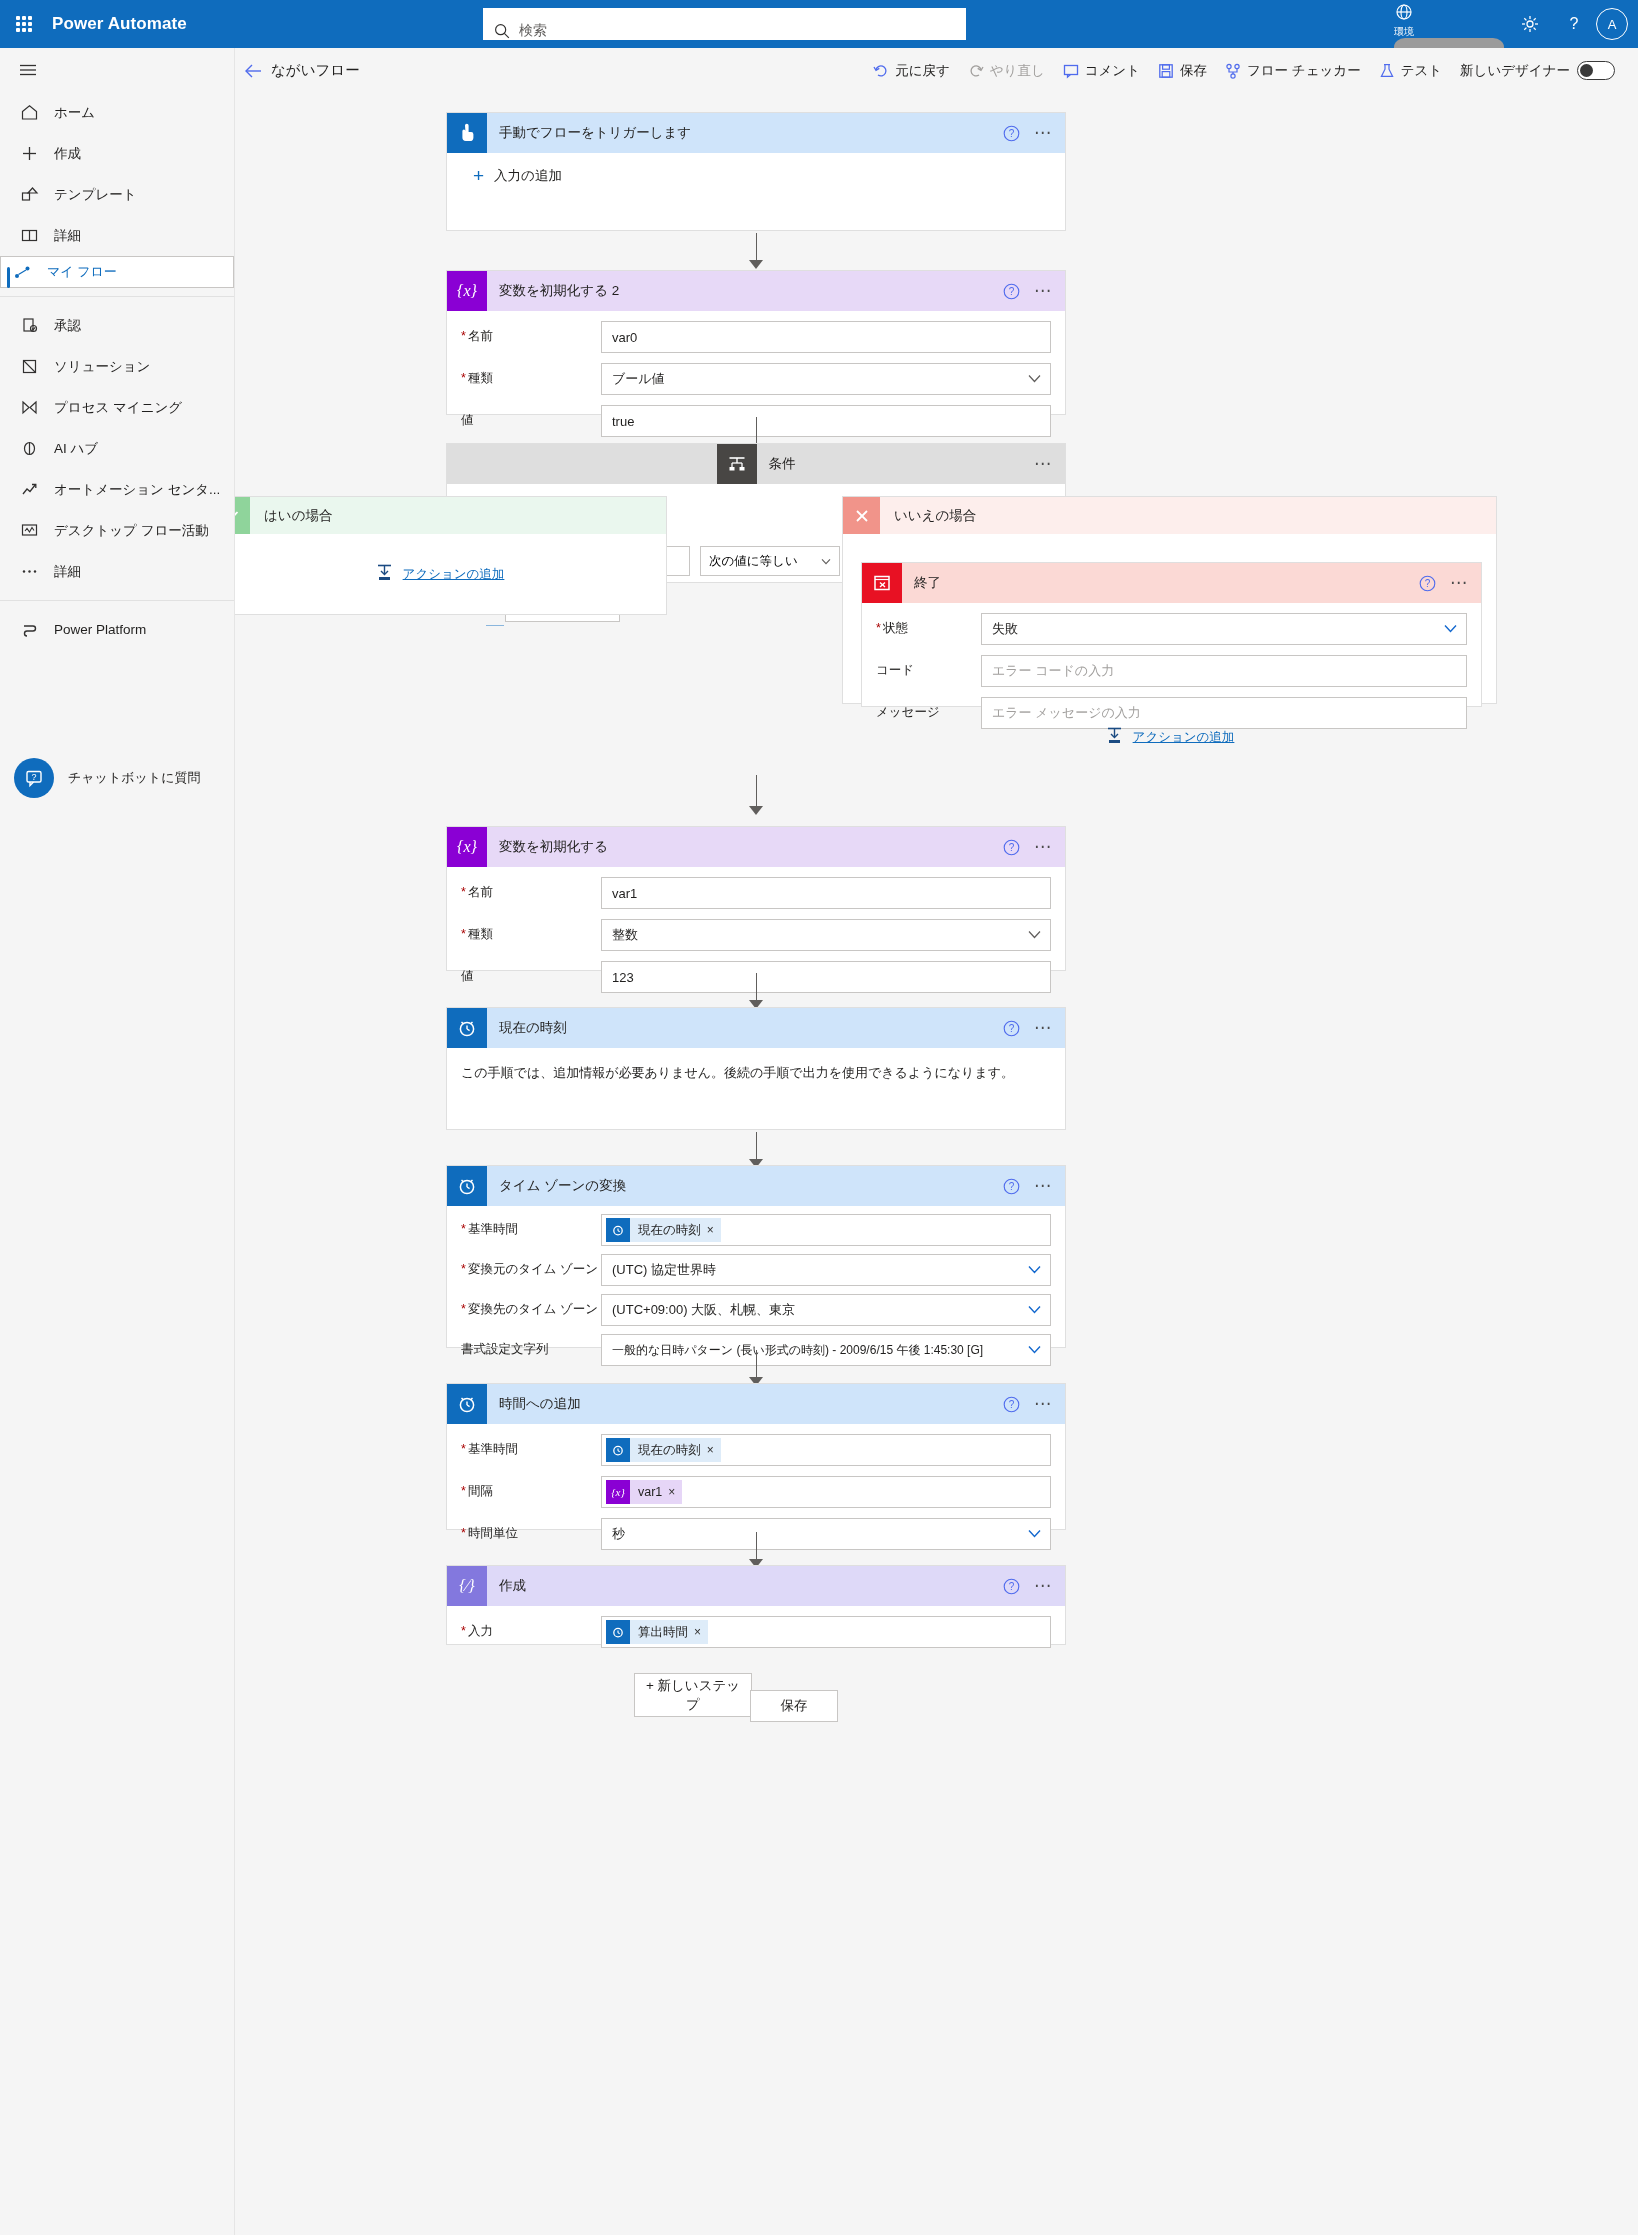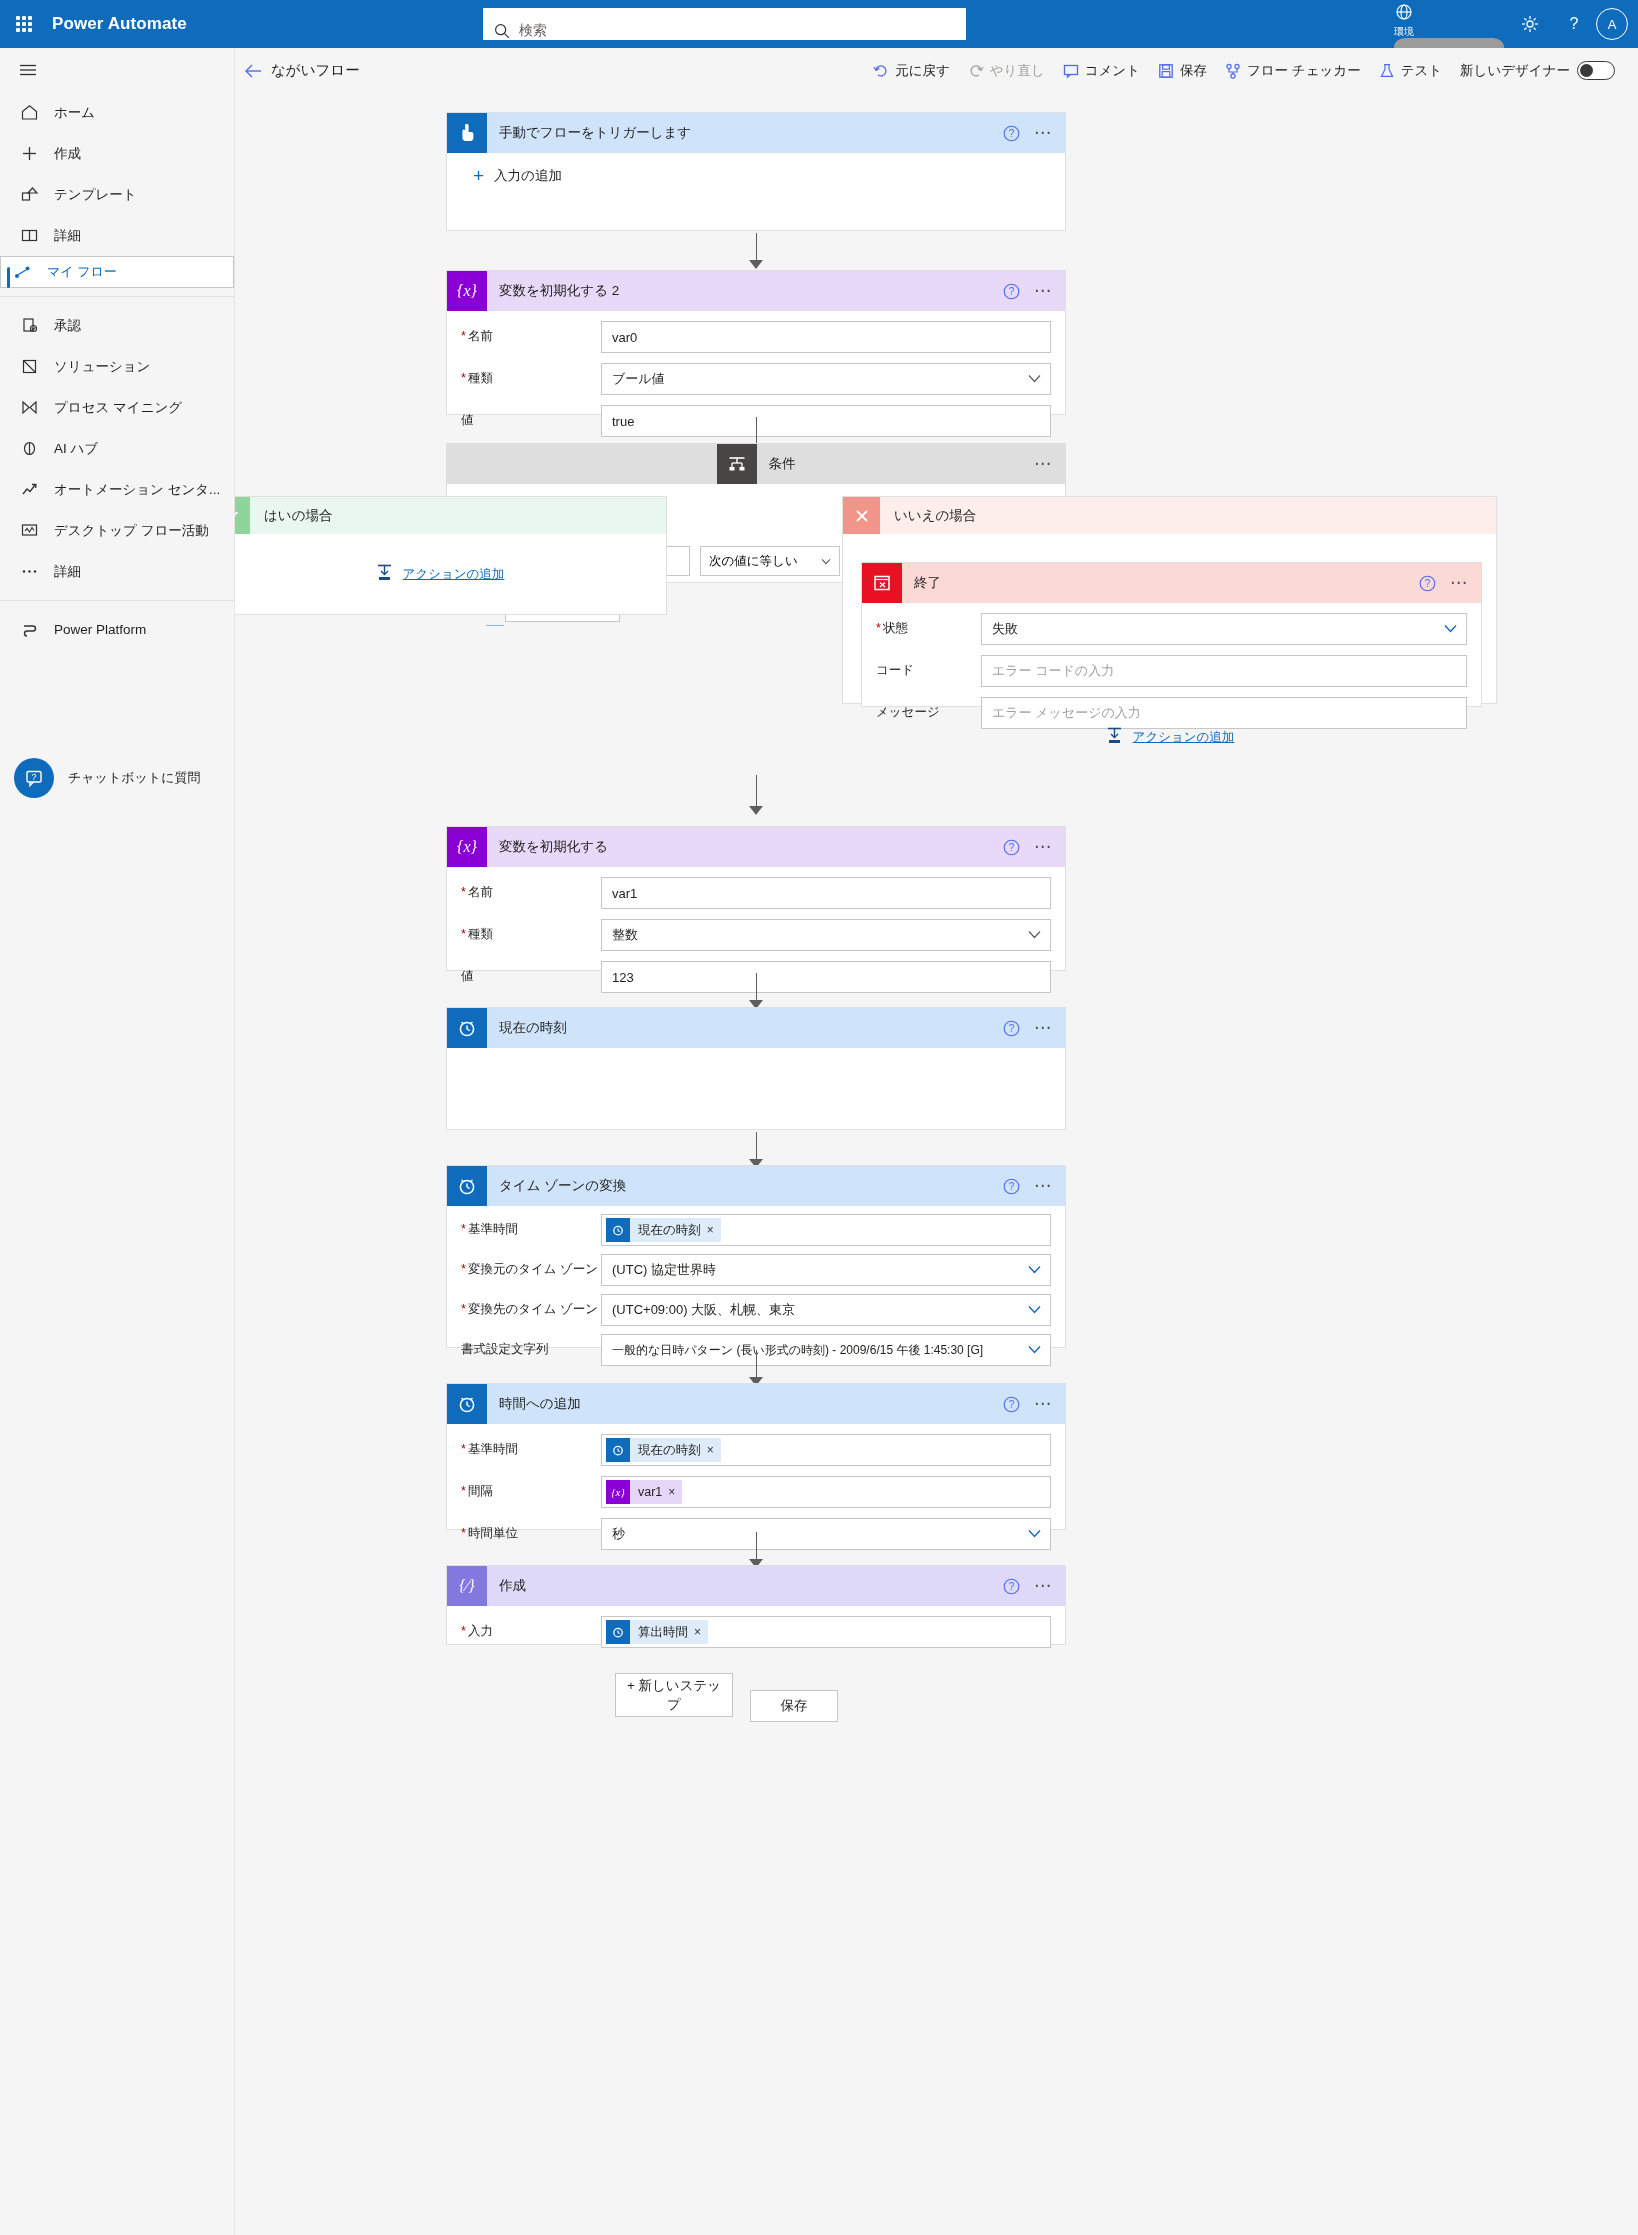--- a/index.html
+++ b/index.html
@@ -729,20 +729,21 @@
       </span>
       <span class="card-title">現在の時刻</span>
       <span class="head-actions">
         <svg class="qmark" viewBox="0 0 17 17">
             <circle cx="8.5" cy="8.5" r="7.3" fill="none" stroke="#4f6bed" stroke-width="1.1"></circle>
             <text x="8.5" y="12" text-anchor="middle" font-size="10" fill="#4f6bed" font-family="Liberation Sans, sans-serif">?</text>
           </svg>
         <span class="ellip">⋯</span>
       </span>
     </div>
+    <div class="infotext">この手順では、追加情報が必要ありません。後続の手順で出力を使用できるようになります。</div>
   </div>
 
   <div class="arrow" style="left:510px; top:1039px; height:36px;">
     <div class="ln" style="height:27px;"></div>
       <div class="hd"></div>
   </div>
 
   <div class="card" style="left:211px; top:1072px; width:620px; height:183px;">
     <div class="card-head" style="background:#cfe4fa;">
       <span class="card-icon" style="background:#0f6cbd;">
@@ -924,20 +925,20 @@
               </span>
               <span class="tlabel">算出時間</span>
               <span class="tx">×</span>
             </span>
           </span>
         </span>
       </div>
     </div>
   </div>
 
-  <div class="btn" style="position:absolute; left:380px; top:1580px; width:118px; height:44px; line-height:19px; padding:0 6px; flex-direction:column;">
+  <div class="btn" style="position:absolute; left:399px; top:1580px; width:118px; height:44px; line-height:19px; padding:0 6px; flex-direction:column;">
     <span>+ 新しいステップ</span>
   </div>
   <div class="btn" style="position:absolute; left:515px; top:1597px; width:88px; height:32px;">
     <span>保存</span>
   </div>
 
 </div>
 
 </body></html>

